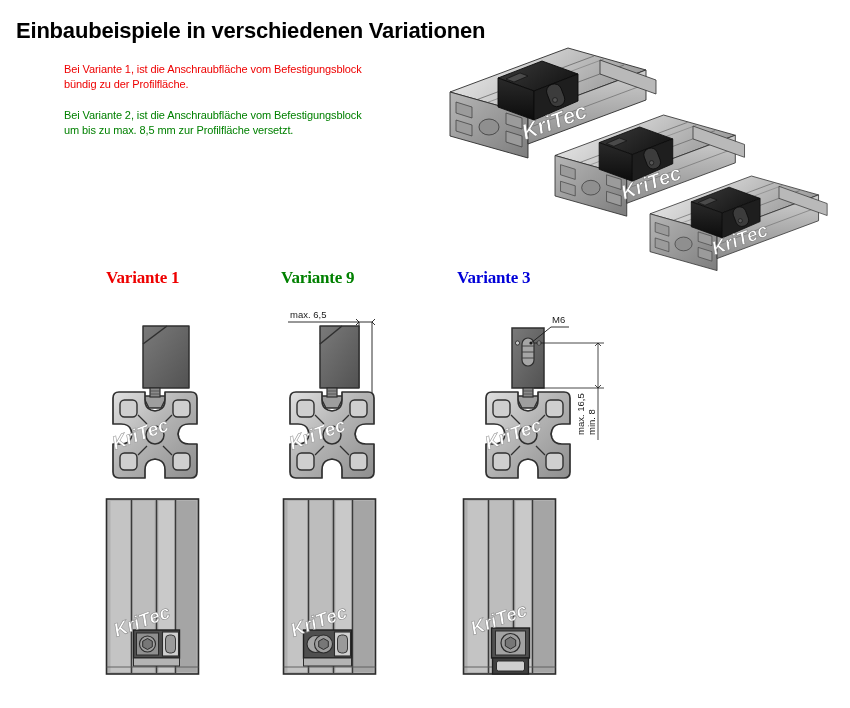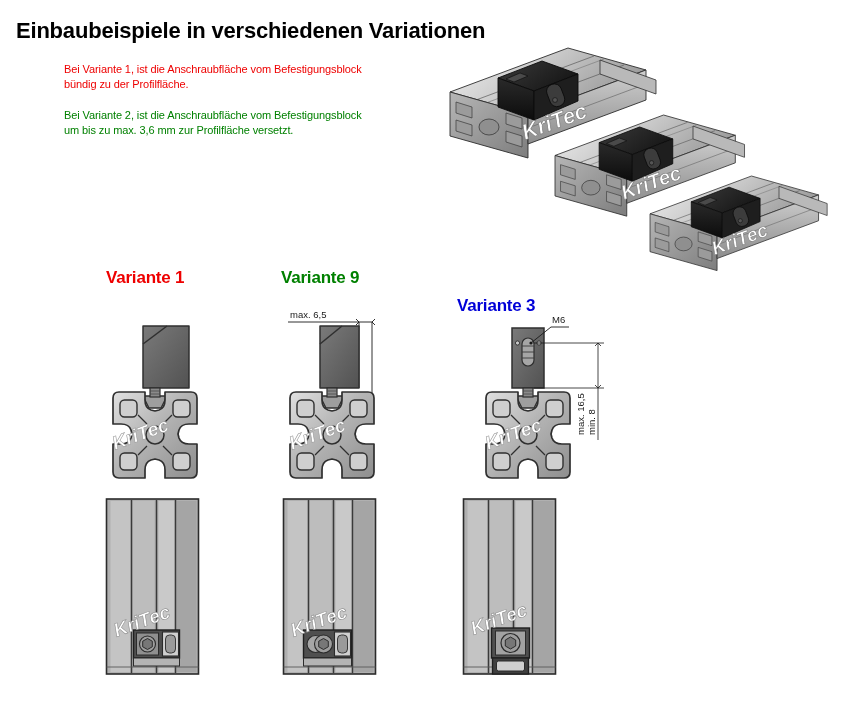--- a/index.html
+++ b/index.html
@@ -24,25 +24,25 @@
     position:absolute;left:16px;
     font-size:11px;font-weight:normal;line-height:15px;
     white-space:pre-line;letter-spacing:-0.1px;margin-left:48px;
   }
   #note-1{top:62px;color:#ee0000;}
   #note-2{top:108px;color:#008000;}
   #note-3{top:162px;color:#0000d8;}
 
   .variant-label{
     position:absolute;top:268px;
-    font-size:17px;font-weight:bold;letter-spacing:-0.2px;
+    font-size:17px;font-weight:bold;letter-spacing:-0.2px;font-family:Liberation Serif, serif;
   }
   #variant-label-1{left:106px;color:#ee0000;}
   #variant-label-2{left:281px;color:#008000;}
-  #variant-label-3{left:457px;color:#0000d8;margin-top:28px;}
+  #variant-label-3{left:457px;color:#0000d8;}
 
   
   .svg-host{position:absolute;}
   #iso-renders{left:455px;top:30px;width:395px;height:225px;}
   #section-1{left:85px;top:300px;width:175px;height:190px;}
   #section-2{left:260px;top:300px;width:180px;height:190px;}
   #section-3{left:456px;top:300px;width:185px;height:190px;}
   #topview-1{left:95px;top:495px;width:125px;height:190px;}
   #topview-2{left:272px;top:495px;width:125px;height:190px;}
   #topview-3{left:452px;top:495px;width:125px;height:190px;}
@@ -54,21 +54,21 @@
 </head>
 <body>
 
 <div class="page">
 
   <div id="page-title">Einbaubeispiele in verschiedenen Variationen</div>
 
   <div class="note" id="note-1">Bei Variante 1, ist die Anschraubfläche vom Befestigungsblock
 bündig zu der Profilfläche.</div>
   <div class="note" id="note-2">Bei Variante 2, ist die Anschraubfläche vom Befestigungsblock
-um bis zu max. 3,6 mm zur Profilfläche versetzt.</div>
+um bis zu max. 8,5 mm zur Profilfläche versetzt.</div>
 
   <div class="variant-label" id="variant-label-1">Variante 1</div>
   <div class="variant-label" id="variant-label-2">Variante 9</div>
   <div class="variant-label" id="variant-label-3">Variante 3</div>
 
   <div class="svg-host" id="iso-renders">
     <svg width="395" height="225" viewBox="0 0 395 225">
       <defs>
         <linearGradient id="isoTop" x1="0" y1="0" x2="1" y2="0.4">
           <stop offset="0" stop-color="#f2f2f2"></stop>

